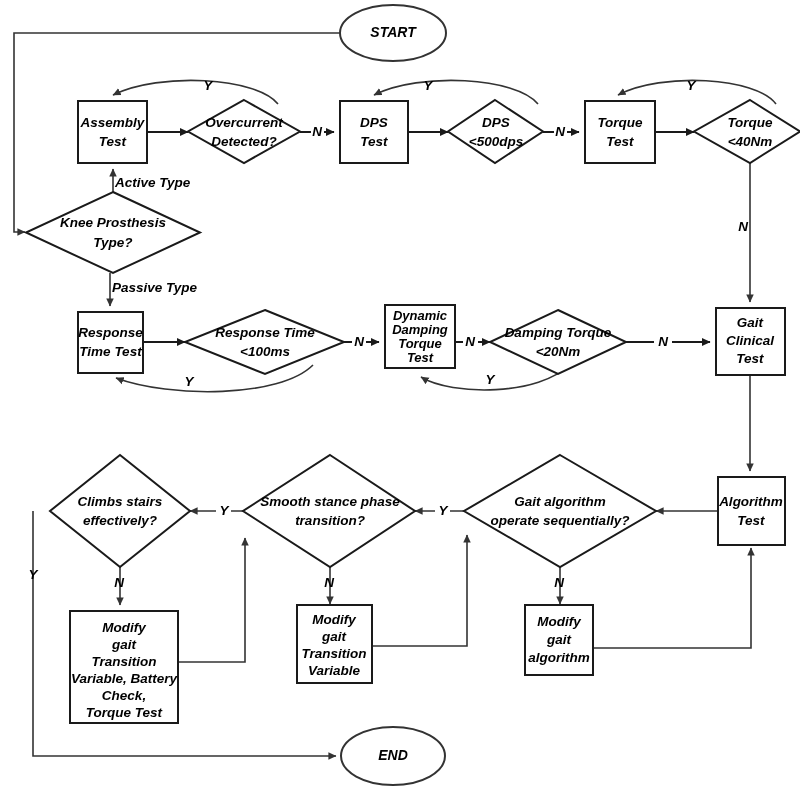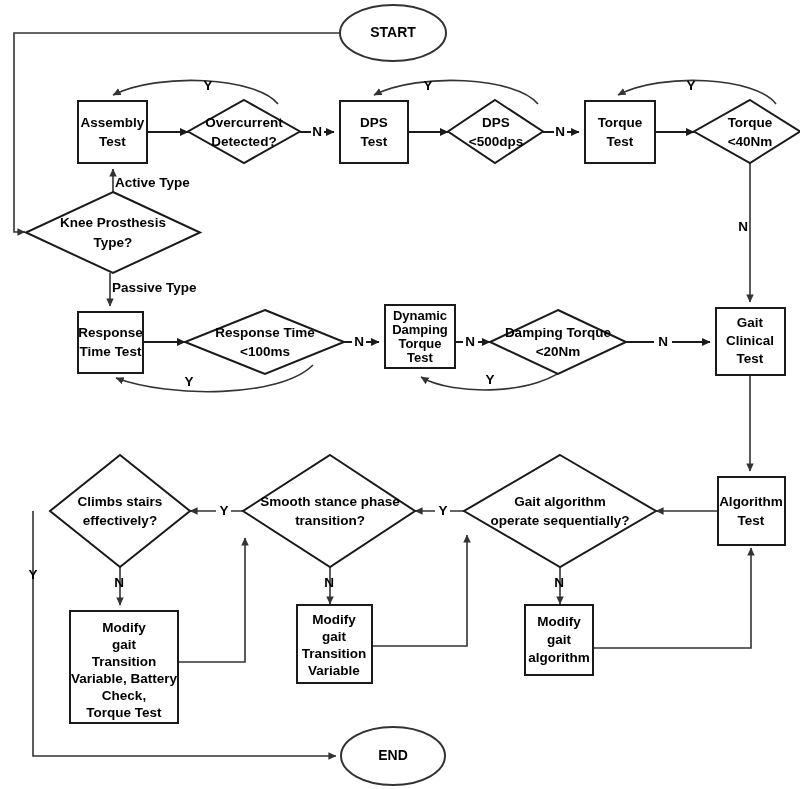--- a/index.html
+++ b/index.html
@@ -6,20 +6,21 @@
     margin: 0;
     padding: 0;
     background: #ffffff;
   }
   #flowchart-root {
     position: relative;
     width: 800px;
     height: 789px;
     background: #bef264;
     font-family: "Liberation Sans", sans-serif;
+    font-style: italic;
   }
   svg.fc {
     display: block;
     width: 800px;
     height: 789px;
     background: #ffffff;
   }
   .shape {
     fill: #ffffff;
     stroke: #1a1a1a;

